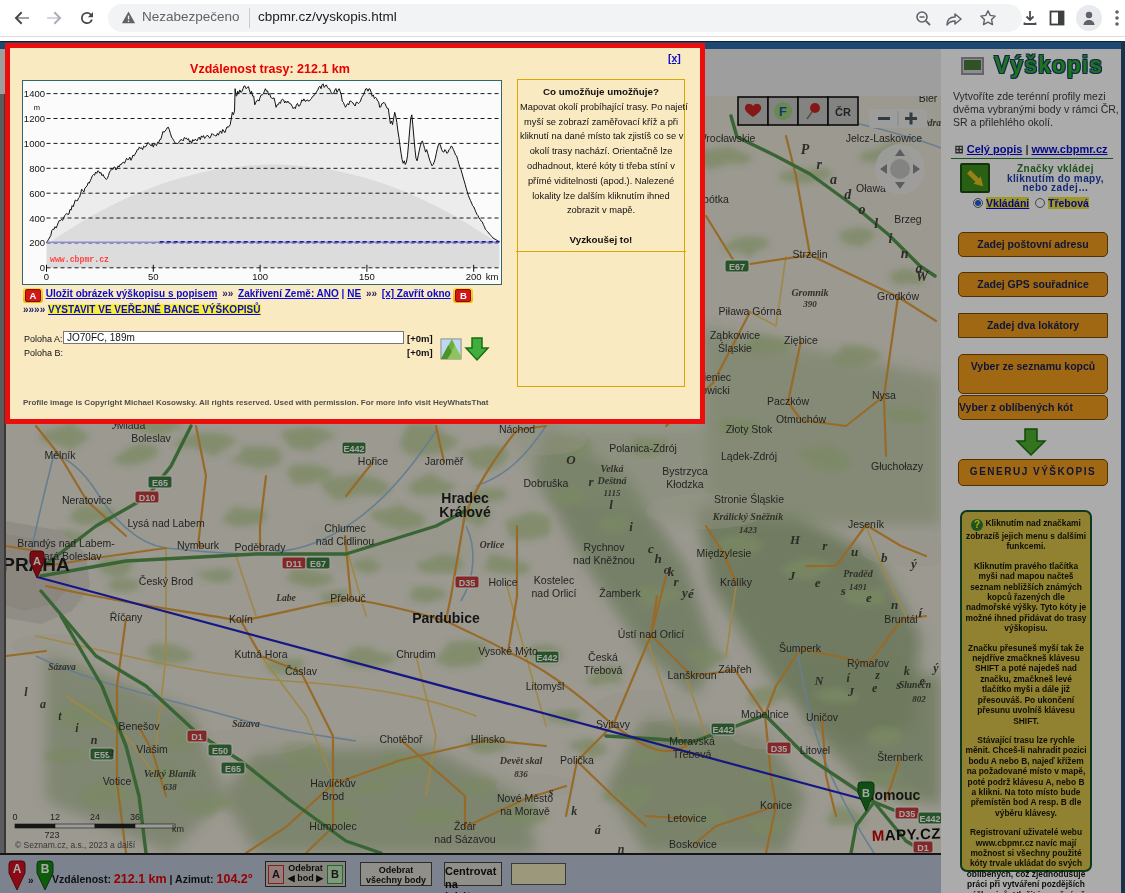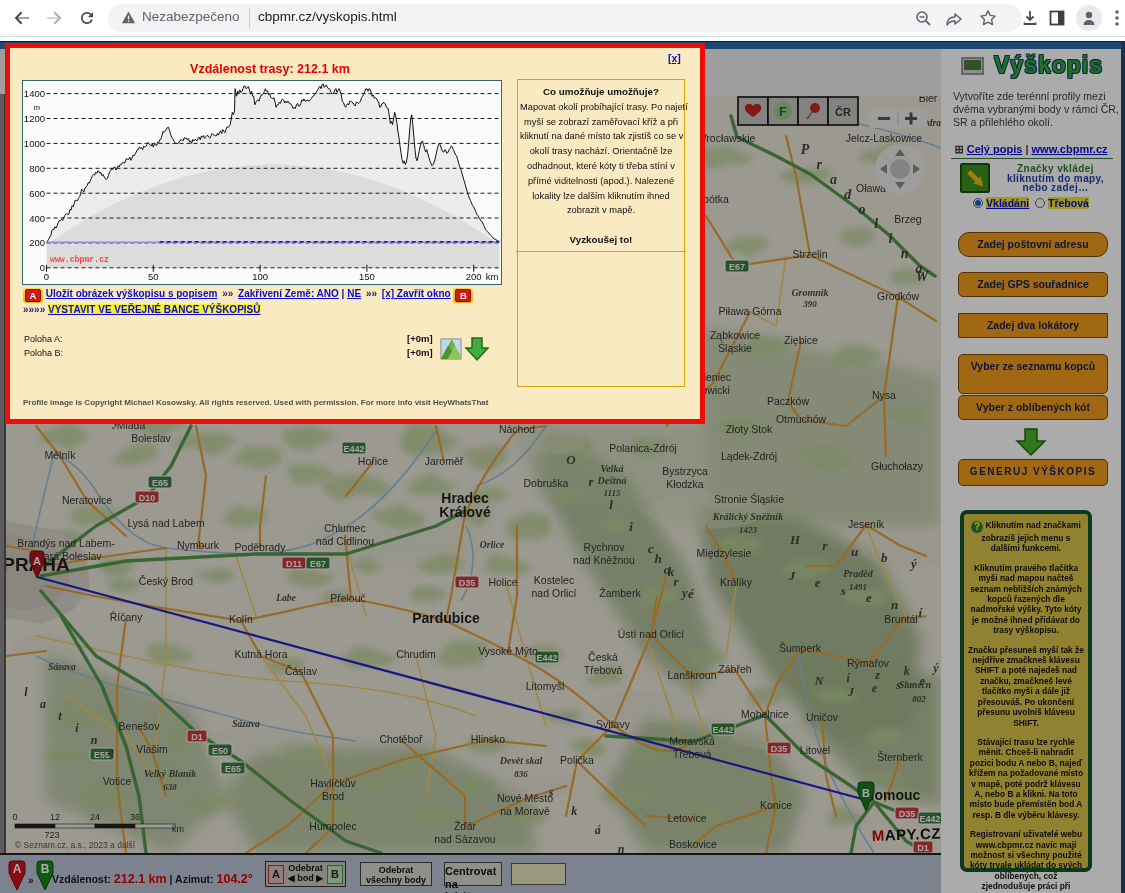--- a/index.html
+++ b/index.html
@@ -570,31 +570,31 @@
       </svg>
  </div>
  <div class="abs" style="left:52px;top:115px;width:125px;text-align:center;font-size:10px;font-weight:bold;line-height:9.7px;letter-spacing:0.4px;white-space:nowrap"><span style="color:#2f7a2f">Značky vkládej</span><br><span style="color:#1f3fae">kliknutím do mapy,</span><br><span style="color:#1f3fae">nebo zadej…</span></div>
  <div class="abs" style="left:0;top:148px;width:180px;text-align:center;font-size:10.5px;font-weight:bold;white-space:nowrap">
    <span style="display:inline-block;width:10px;height:10px;border-radius:50%;background:#fff;border:1px solid #666;position:relative;top:1px"><span style="display:block;width:6px;height:6px;border-radius:50%;background:#1f5fd0;margin:1px"></span></span>
    <span style="background:#ece33a;color:#0a0ad0;text-decoration:underline">Vkládáni</span>&nbsp;
    <span style="display:inline-block;width:10px;height:10px;border-radius:50%;background:#fff;border:1px solid #666;position:relative;top:1px"></span>
    <span style="background:#ece33a;color:#0a0ad0">Třebová</span>
  </div>
 </div>
-<div class="abs" style="left:958px;top:232px;width:150px;height:25px;background:#ef9b1d;border:1.5px solid #7a4a05;border-radius:11px;text-align:center;font-size:10.5px;font-weight:bold;color:#152052;line-height:22px;z-index:6;white-space:nowrap">Zadej poštovní adresu</div>
+<div class="abs" style="left:958px;top:232px;width:150px;height:25px;background:#ef9b1d;border:1.5px solid #7a4a05;border-radius:5px;text-align:center;font-size:10.5px;font-weight:bold;color:#152052;line-height:22px;z-index:6;white-space:nowrap">Zadej poštovní adresu</div>
 <div class="abs" style="left:958px;top:272px;width:150px;height:25px;background:#ef9b1d;border:1.5px solid #7a4a05;border-radius:5px;text-align:center;font-size:10.5px;font-weight:bold;color:#152052;line-height:22px;z-index:6;white-space:nowrap">Zadej GPS souřadnice</div>
 <div class="abs" style="left:958px;top:313px;width:150px;height:25px;background:#ef9b1d;border:1.5px solid #7a4a05;border-radius:1px;text-align:center;font-size:10.5px;font-weight:bold;color:#152052;line-height:22px;z-index:6;white-space:nowrap">Zadej dva lokátory</div>
 <div class="abs" style="left:958px;top:354px;width:150px;height:40px;background:#ef9b1d;border:1.5px solid #7a4a05;border-radius:5px;text-align:center;font-size:10.5px;font-weight:bold;color:#152052;line-height:22px;z-index:6;white-space:nowrap">Vyber ze seznamu kopců</div>
-<div class="abs" style="left:958px;top:395px;width:150px;height:25px;background:#ef9b1d;border:1.5px solid #7a4a05;border-radius:5px;text-align:center;font-size:10.5px;font-weight:bold;color:#152052;line-height:22px;z-index:6;white-space:nowrap">Vyber z oblíbených kót</div>
+<div class="abs" style="left:958px;top:395px;width:150px;height:25px;background:#ef9b1d;border:1.5px solid #7a4a05;border-radius:5px;font-size:10.5px;font-weight:bold;color:#152052;line-height:22px;z-index:6;white-space:nowrap">Vyber z oblíbených kót</div>
 <svg class="abs" style="left:1013px;top:427px;z-index:6" width="36" height="30" viewBox="0 0 36 30">
     <path d="M12,2 h12 v12 h8 L18,28 L4,14 h8 Z" fill="#4caf2f" stroke="#1d6d10" stroke-width="1.5"></path>
   </svg>
 <div class="abs" style="left:958px;top:459px;width:150px;height:27px;background:#ef9b1d;border:1.5px solid #7a4a05;border-radius:5px;text-align:center;font-size:10px;font-weight:bold;color:#152052;line-height:24px;letter-spacing:1.5px;z-index:6;white-space:nowrap">GENERUJ VÝŠKOPIS</div>
 
-<div class="abs" style="left:960px;top:510px;width:132px;height:362px;background:#d8c24a;border:4px solid #14532d;border-radius:7px;z-index:6;font-size:8.4px;font-weight:bold;color:#151508;text-align:center;line-height:10.4px;padding:6px 3px">
+<div class="abs" style="left:960px;top:510px;width:132px;height:362px;background:#d8c24a;border:2px solid #14532d;border-radius:7px;z-index:6;font-size:8.4px;font-weight:bold;color:#151508;text-align:center;line-height:10.4px;padding:6px 3px">
 <p><span style="display:inline-block;width:12px;height:12px;border-radius:50%;background:#2e7d32;color:#ff0;font-size:10px;font-weight:bold;line-height:12px;vertical-align:-2px">?</span> Kliknutím nad značkami zobrazíš jejich menu s dalšími funkcemi.</p>
 <p style="margin-top:9px">Kliknutím pravého tlačítka myši nad mapou načteš seznam nebližších známých kopců řazených dle nadmořské výšky. Tyto kóty je možné ihned přidávat do trasy výškopisu.</p>
 <p style="margin-top:9px">Značku přesuneš myší tak že nejdříve zmačkneš klávesu SHIFT a poté najedeš nad značku, zmačkneš levé tlačítko myši a dále již přesouváš. Po ukončení přesunu uvolníš klávesu SHIFT.</p>
 <p style="margin-top:9px">Stávající trasu lze rychle měnit. Chceš-li nahradit pozici bodu A nebo B, najeď křížem na požadované místo v mapě, poté podrž klávesu A, nebo B a klikni. Na toto místo bude přemístěn bod A resp. B dle výběru klávesy.</p>
 <p style="margin-top:9px">Registrovaní uživatelé webu www.cbpmr.cz navíc mají možnost si všechny použité kóty trvale ukládat do svých oblíbených, což zjednodušuje práci při vytváření pozdějších výškopisů. Uložit je možné až 20 kót s vlastním pojmenováním.</p>
 </div>
 <div class="abs" style="left:0;top:41px;width:1125px;height:852px;background:rgba(0,0,0,0.33);z-index:10"></div>
 
 <div class="abs" style="left:5px;top:43px;width:700px;height:381px;background:#faeac2;border:5px solid #ee0d0d;z-index:20">
  <div class="abs" style="left:10px;top:14px;width:500px;text-align:center;font-size:12.5px;font-weight:bold;color:#e60000">Vzdálenost trasy: 212.1 km</div>
@@ -637,20 +637,21 @@
 </svg>
  <div class="abs" style="left:13px;top:240px;font-size:10px;font-weight:bold;white-space:nowrap">
    <span style="display:inline-block;background:linear-gradient(#f8d838,#eeb200);border-radius:3px;padding:1px 2px;vertical-align:-2px"><span style="display:inline-block;background:#d01818;color:#fff;border-radius:2px;padding:0 3.5px;font-size:9.5px;line-height:11px;border:1px solid #8a0a0a">A</span></span>
    <a style="color:#0a0acf;text-decoration:underline">Uložit obrázek výškopisu s popisem</a>
    <span style="color:#242468;margin:0 2px">»»</span> <a style="color:#0a0acf;text-decoration:underline">Zakřivení Země: ANO</a><span style="color:#0a0acf"> | </span><a style="color:#0a0acf;text-decoration:underline">NE</a>
    <span style="color:#242468;margin:0 2px">»»</span> <a style="color:#0a0acf;text-decoration:underline">[x] Zavřít okno</a>
    <span style="display:inline-block;background:linear-gradient(#f8d838,#eeb200);border-radius:3px;padding:1px 2px;vertical-align:-2px"><span style="display:inline-block;background:#d01818;color:#fff;border-radius:2px;padding:0 3.5px;font-size:9.5px;line-height:11px;border:1px solid #8a0a0a">B</span></span>
  </div>
  <div class="abs" style="left:13px;top:256px;font-size:10px;font-weight:bold;white-space:nowrap"><span style="color:#242468">»»»»</span> <a style="color:#0a0acf;text-decoration:underline;background:#f5ee3a">VYSTAVIT VE VEŘEJNÉ BANCE VÝŠKOPISŮ</a></div>
  <div class="abs" style="left:14px;top:286px;font-size:9px;color:#111">Poloha A:</div>
+ <div class="abs" style="left:53px;top:283px;width:341px;height:13px;background:#fff;border:1px solid #777;font-size:10px;color:#111;padding-left:3px;line-height:11px">JO70FC, 189m</div>
  <div class="abs" style="left:397px;top:285px;font-size:9.5px;font-weight:bold;color:#111">[+0m]</div>
  <div class="abs" style="left:14px;top:300px;font-size:9px;color:#111">Poloha B:</div>
  <div class="abs" style="left:397px;top:299px;font-size:9.5px;font-weight:bold;color:#111">[+0m]</div>
  <svg class="abs" style="left:430px;top:290px" width="22" height="22" viewBox="0 0 24 24">
       <rect x="1" y="1" width="22" height="22" fill="#bcd9f0" stroke="#888"></rect>
       <path d="M1,23 L13,1 L23,23 Z" fill="#6aae3d"></path>
       <path d="M8,23 L16,8 L23,20 L23,23 Z" fill="#8ec45e"></path>
       <path d="M1,23 L9,8 L13,15 L8,23 Z" fill="#4d9428"></path>
     </svg>
  <svg class="abs" style="left:454px;top:288px" width="26" height="26" viewBox="0 0 26 26">

